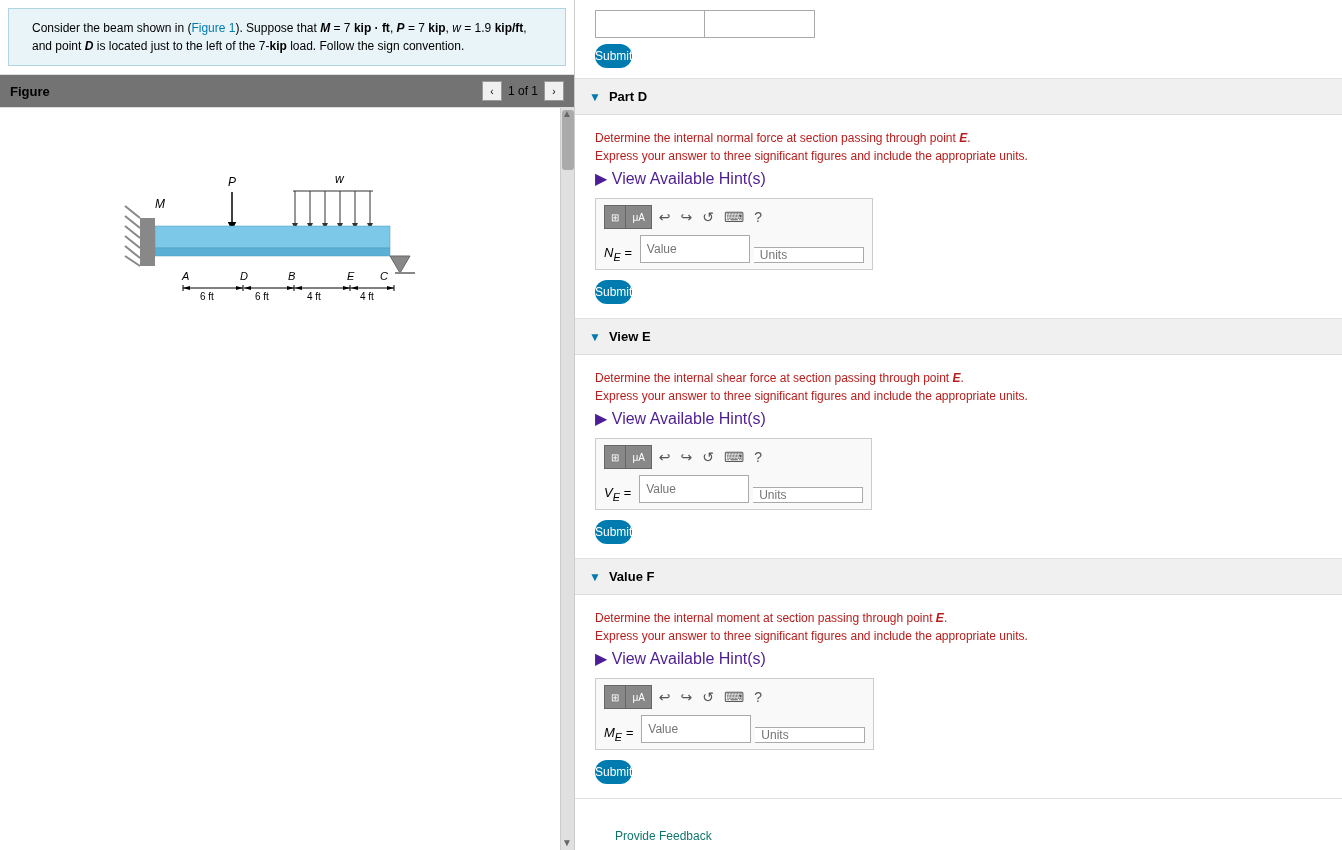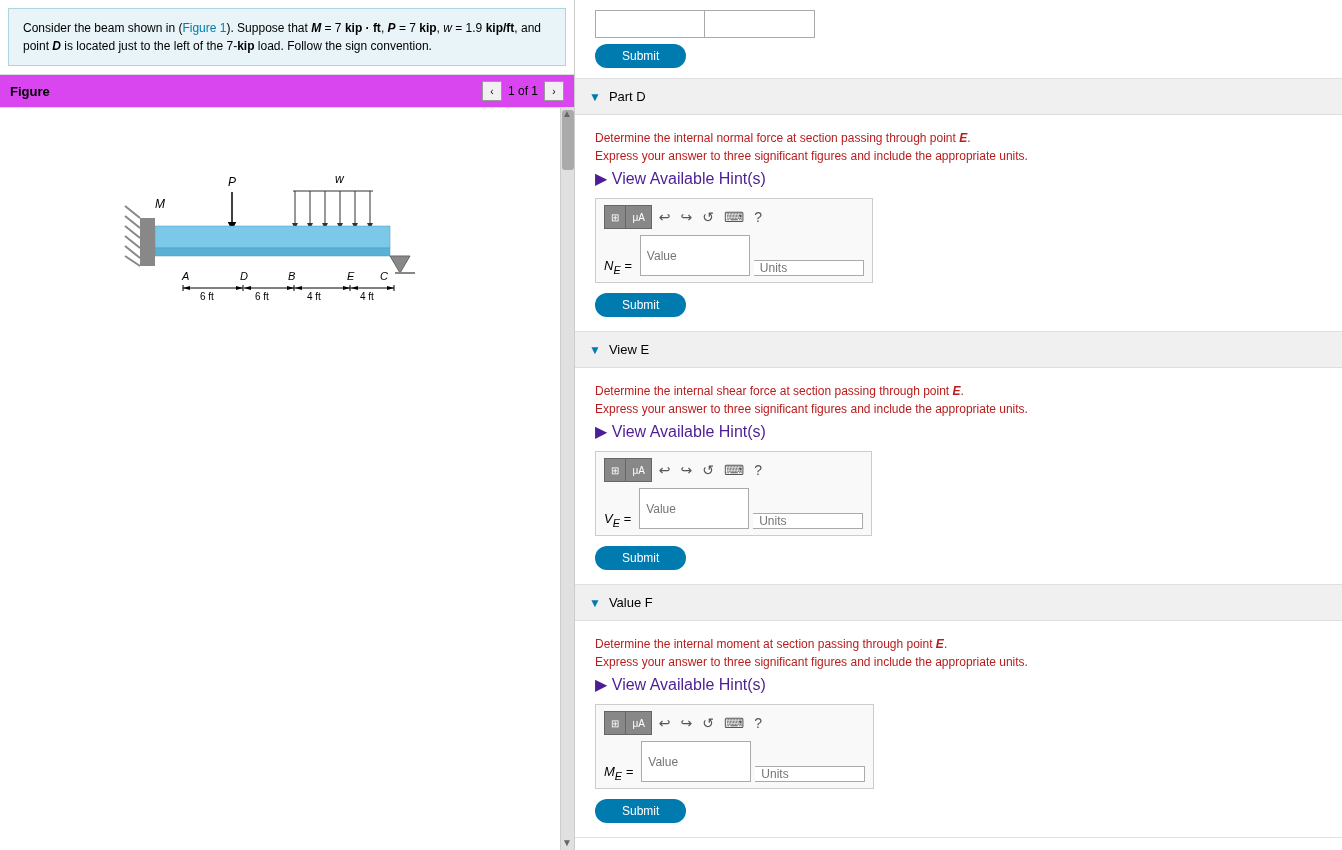--- a/index.html
+++ b/index.html
@@ -10,34 +10,34 @@
       width: 575px;
       min-width: 575px;
       border-right: 1px solid #ccc;
       display: flex;
       flex-direction: column;
       height: 850px;
     }
     .problem-text {
       background: #e8f4f8;
       border: 1px solid #b0d4e0;
-      padding: 10px 14px;
+      padding: 10px 23px;
       font-size: 12px;
       line-height: 1.5;
       margin: 8px;
     }
     .problem-text a { color: #007baf; text-decoration: none; }
     .figure-header {
       display: flex;
       align-items: center;
       justify-content: space-between;
       padding: 6px 10px;
       border-top: 1px solid #ddd;
       border-bottom: 1px solid #ddd;
-      background: #d946ef;
+      background: #737373;
     }
     .figure-header-title { font-weight: bold; font-size: 13px; }
     .figure-nav { display: flex; align-items: center; gap: 6px; font-size: 12px; }
     .nav-btn {
       width: 20px; height: 20px; border: 1px solid #999; background: #f0f0f0;
       cursor: pointer; display: flex; align-items: center; justify-content: center;
       font-size: 10px;
     }
     .figure-area {
       flex: 1;
@@ -76,21 +76,21 @@
       padding: 10px 14px;
       background: #f0f0f0;
       border-bottom: 1px solid #ddd;
       cursor: pointer;
     }
     .part-header .arrow {
       color: #007baf;
       margin-right: 8px;
       font-size: 12px;
     }
-    .part-header-label { font-weight: normal; font-size: 13px; }
+    .part-header-label { font-weight: bold; font-size: 13px; }
     .part-content { padding: 14px 20px 14px 20px; }
     .part-description { font-size: 12px; color: #b91c1c; line-height: 1.5; margin-bottom: 4px; }
     .part-description em { font-style: italic; font-weight: bold; }
     .view-hint { color: #4c1d95; font-size: 16px; margin-bottom: 10px; cursor: pointer; }
     .view-hint::before { content: "▶ "; }
 
     
     .answer-box {
       border: 1px solid #ccc;
       background: #f9f9f9;
@@ -129,41 +129,41 @@
       padding: 0 3px;
       height: 22px;
     }
     .answer-row {
       display: flex;
       align-items: flex-end;
       gap: 4px;
     }
     .var-label { font-size: 13px; margin-right: 4px; font-style: italic; }
     .value-input {
-      width: 110px; height: 41px;
+      width: 110px; height: 28px;
       border: 1px solid #aaa;
       padding: 2px 6px;
       font-size: 12px;
       color: #aaa;
       background: #fff;
     }
     .units-input {
       width: 110px; height: 16px;
       border: 1px solid #aaa;
       border-left: none;
       padding: 2px 6px;
       font-size: 12px;
       color: #aaa;
       background: #fff;
     }
     .submit-btn {
       background: #007baf;
       color: #fff;
       border: none;
-      padding: 5px 27px;
+      padding: 5px 0;
       font-size: 12px;
       cursor: pointer;
       border-radius: 12px;
     }
 
     .provide-feedback {
       padding: 16px 20px;
       color: #0f766e;
       font-size: 12px;
       cursor: pointer;

